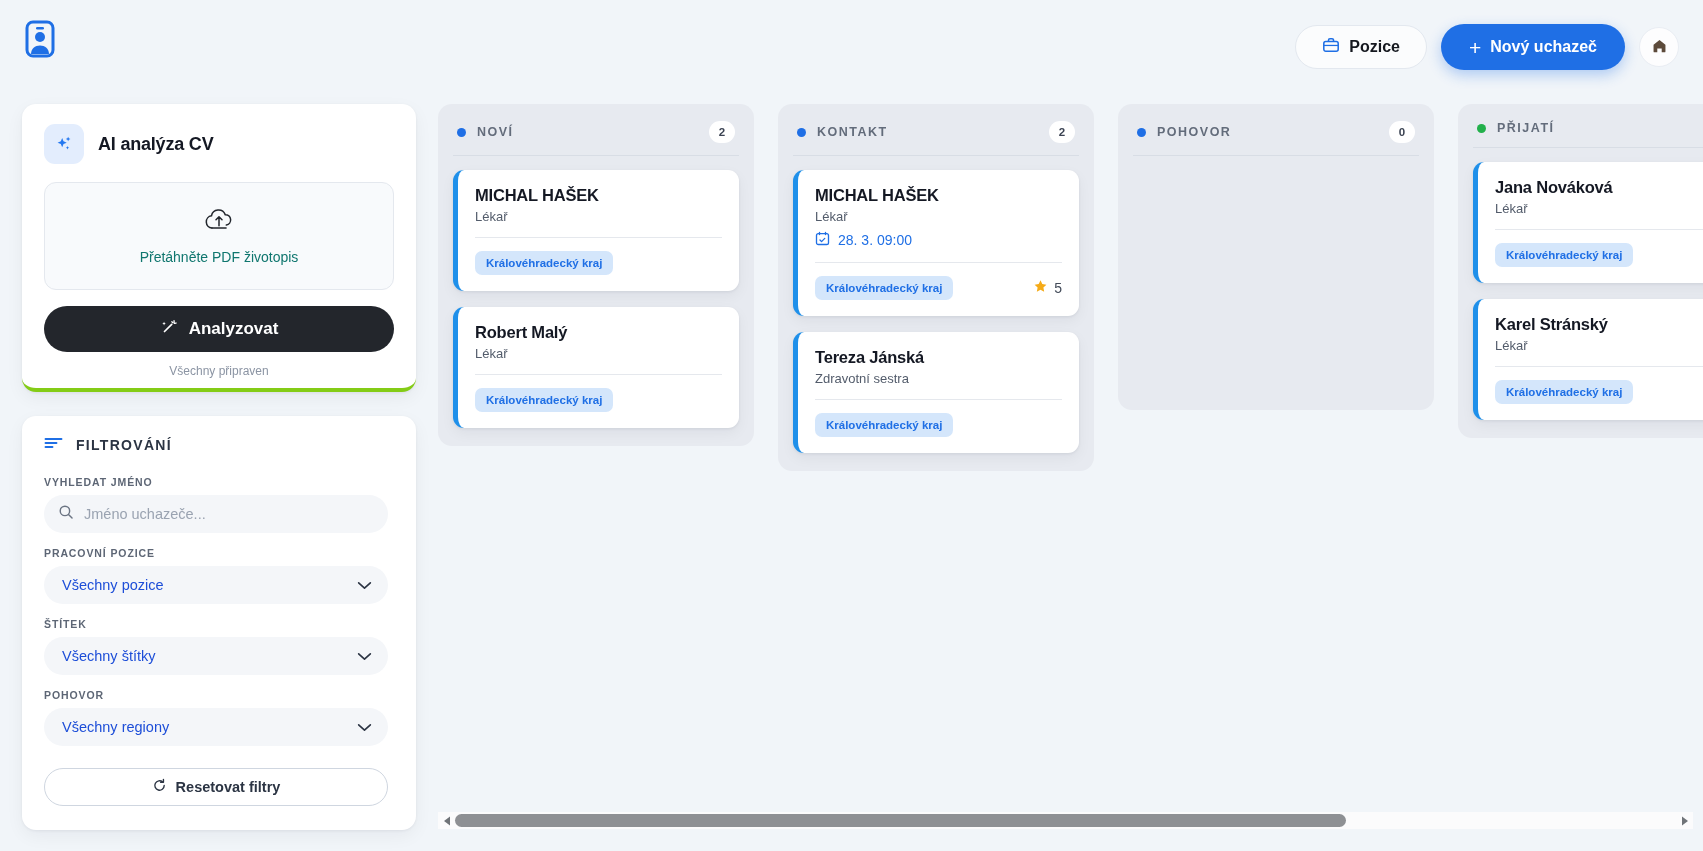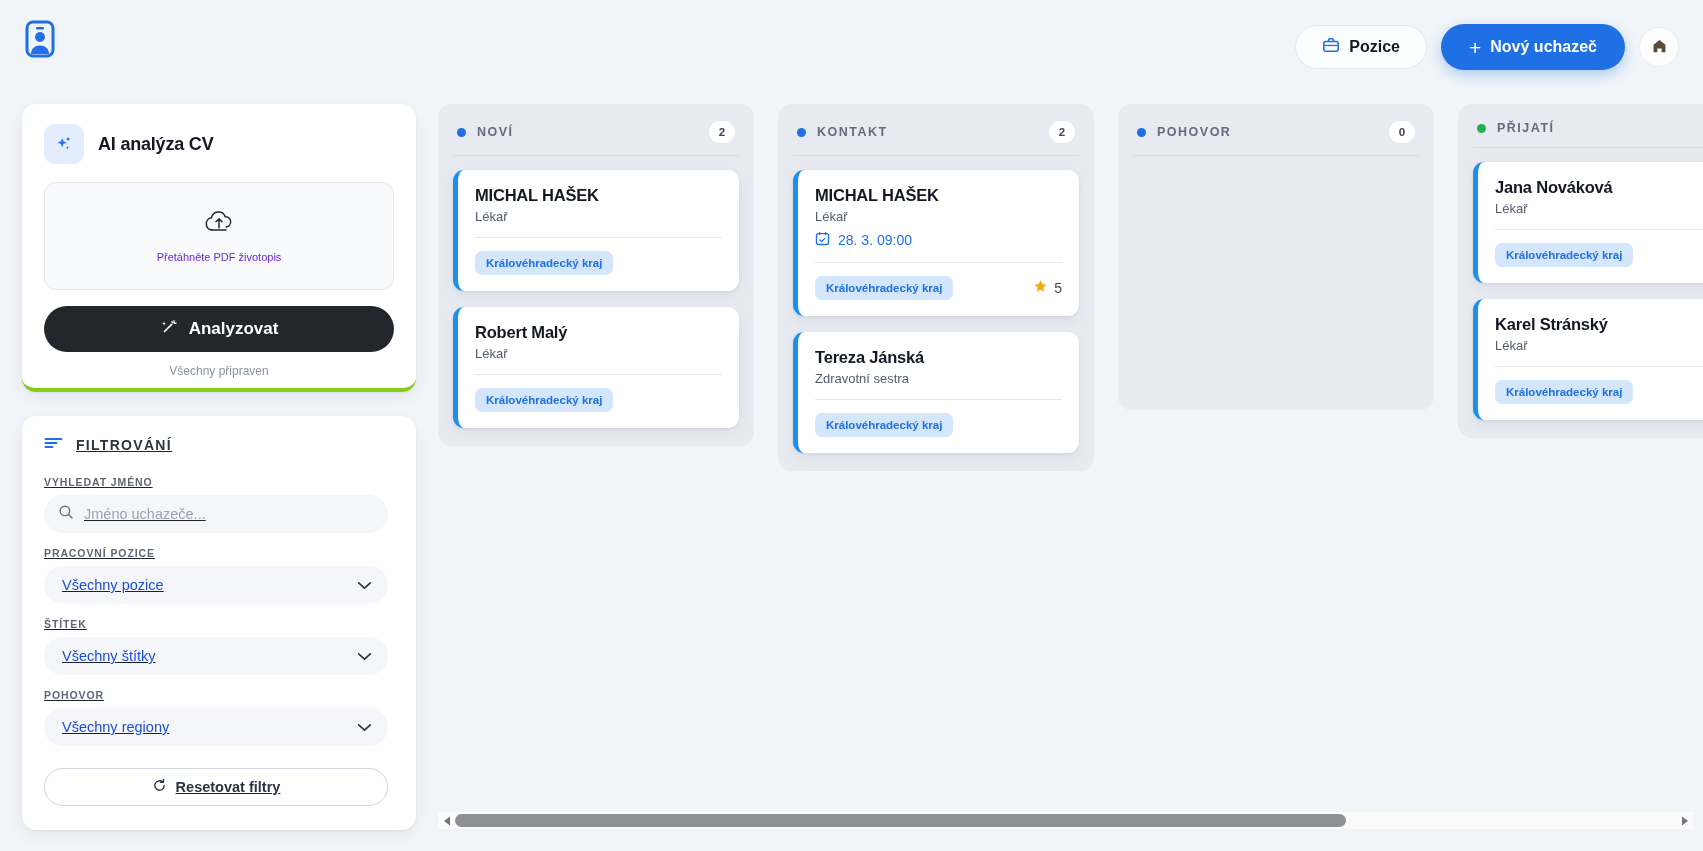--- a/index.html
+++ b/index.html
@@ -118,21 +118,21 @@
   .dropzone {
     border: 1.5px solid #e4e8ee;
     background: #f8fafc;
     border-radius: 12px;
     height: 108px;
     display: flex; flex-direction: column;
     align-items: center; justify-content: center;
     gap: 12px;
     cursor: pointer;
   }
-  .dropzone-text { font-size: 11px; color: #6d28d9; }
+  .dropzone-text { font-size: 14px; color: #0f766e; }
 
   .analyze-btn {
     margin-top: 16px;
     width: 100%;
     height: 46px;
     background: #23262c;
     color: #fff;
     border: none;
     border-radius: 999px;
     font-size: 17px;
@@ -141,21 +141,21 @@
     cursor: pointer;
   }
   .sys-status {
     text-align: center;
     font-size: 12px;
     color: #8b94a3;
     margin-top: 12px;
   }
 
   
-  .filter-card { padding: 20px 28px 24px 22px; text-decoration: underline; }
+  .filter-card { padding: 20px 28px 24px 22px; }
   .filter-head { display: flex; align-items: center; gap: 12px; margin-bottom: 22px; }
   .filter-title {
     font-size: 14px; font-weight: 700;
     letter-spacing: 1.3px;
     color: #2b3443;
   }
   .field { margin-bottom: 14px; }
   .field:last-of-type { margin-bottom: 22px; }
   .field-label {
     display: block;

